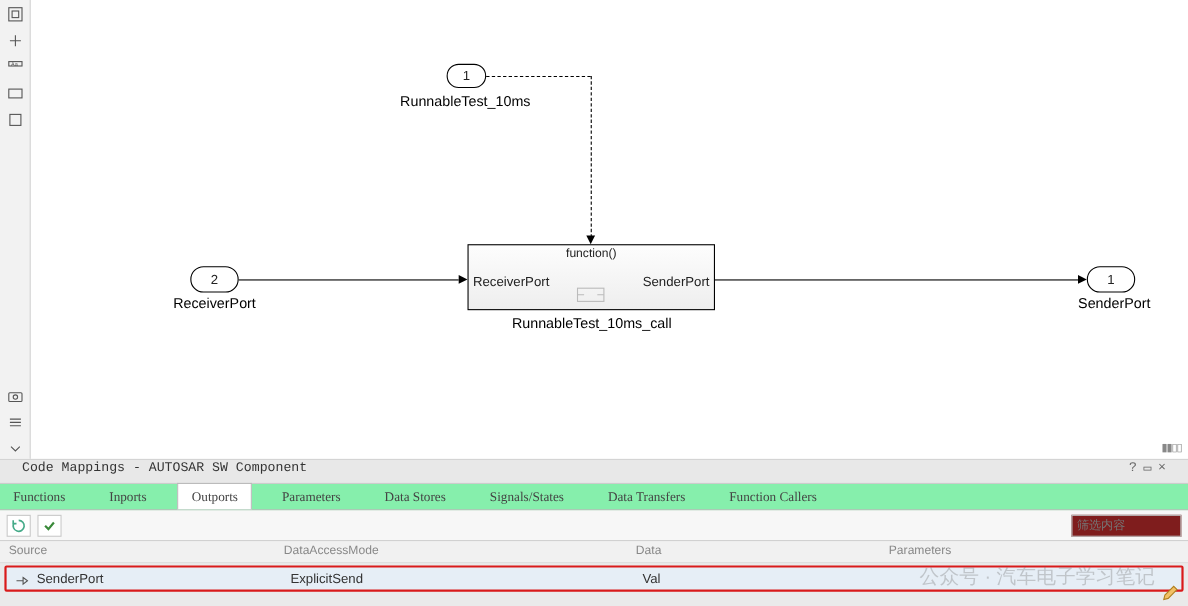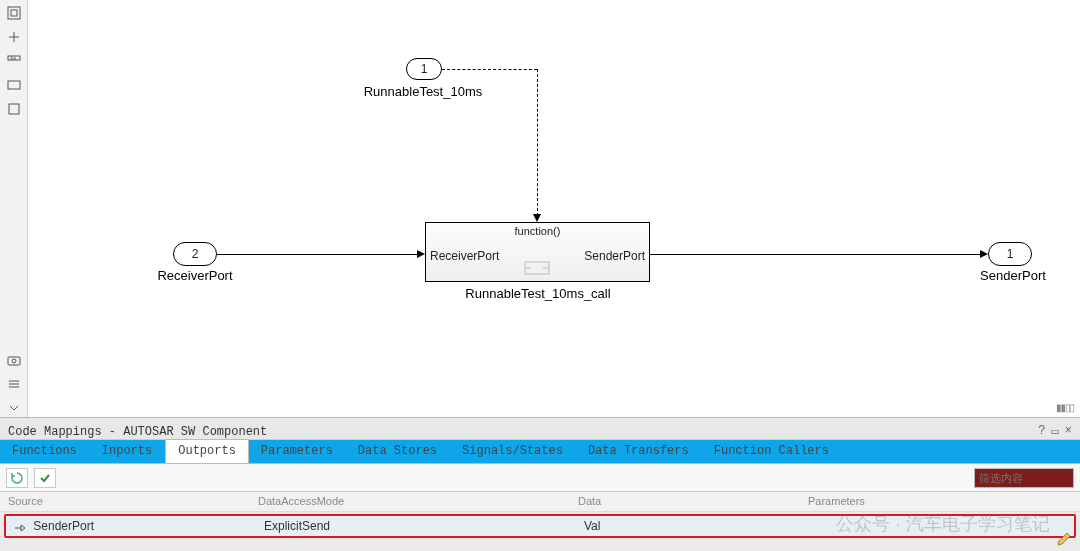--- a/index.html
+++ b/index.html
@@ -22,23 +22,23 @@
   .arrowhead { position: absolute; width: 0; height: 0; border-top: 4px solid transparent; border-bottom: 4px solid transparent; border-left: 8px solid #000; }
   .line-h { position: absolute; height: 1px; background: #000; }
   .dash-v { position: absolute; border-left: 1px dashed #000; width: 0; }
   .dash-h { position: absolute; border-top: 1px dashed #000; height: 0; }
   .dash-arrow { position: absolute; width: 0; height: 0; border-left: 4px solid transparent; border-right: 4px solid transparent; border-top: 8px solid #000; }
 
   .scroll-indicator { position: absolute; right: 6px; bottom: 4px; font-size: 10px; color: #888; letter-spacing: -1px; }
 
   
   .panel { flex: 1; background: #eaeaea; display: flex; flex-direction: column; position: relative; }
-  .panel-title-bar { display: flex; align-items: flex-end; height: 22px; padding: 0 8px; background: #e8e8e8; border-bottom: 1px solid #ccc; font-family: "Consolas","Courier New",monospace; font-size: 12px; color: #333; }
+  .panel-title-bar { display: flex; align-items: flex-start; height: 22px; padding: 0 20px; background: #e8e8e8; border-bottom: 1px solid #ccc; font-family: "Consolas","Courier New",monospace; font-size: 12px; color: #333; }
   .panel-title-bar .right-icons { margin-left: auto; display: flex; gap: 6px; color: #666; }
-  .tab-strip { display: flex; height: 24px; background: #0ea5e9; border-bottom: 1px solid #bbb; font-family: Liberation Mono, monospace; font-size: 12px; }
+  .tab-strip { display: flex; height: 24px; background: #86efac; border-bottom: 1px solid #bbb; font-family: Liberation Serif, serif; font-size: 12px; gap: 15px; }
   .tab { padding: 4px 12px 0; color: #444; cursor: pointer; border-right: 1px solid transparent; }
   .tab.active { background: #fff; border-left: 1px solid #bbb; border-right: 1px solid #bbb; border-top: 1px solid #bbb; margin-top: -1px; }
   .action-bar { height: 28px; background: #f7f7f7; border-bottom: 1px solid #ccc; display: flex; align-items: center; padding: 0 6px; gap: 6px; }
   .action-btn { width: 22px; height: 20px; display: flex; align-items: center; justify-content: center; border: 1px solid #c8c8c8; background: #fff; cursor: pointer; }
   .filter-box { margin-left: auto; width: 100px; height: 20px; border: 1px solid #bbb; background: #7f1d1d; font-size: 11px; color: #999; padding: 2px 4px; }
   .grid-header { display: flex; height: 20px; background: #f1f1f1; font-size: 11px; color: #888; border-bottom: 1px solid #ddd; }
   .grid-header .col { padding: 3px 8px; }
   .col.c1 { width: 250px; }
   .col.c2 { width: 320px; }
   .col.c3 { width: 230px; }

